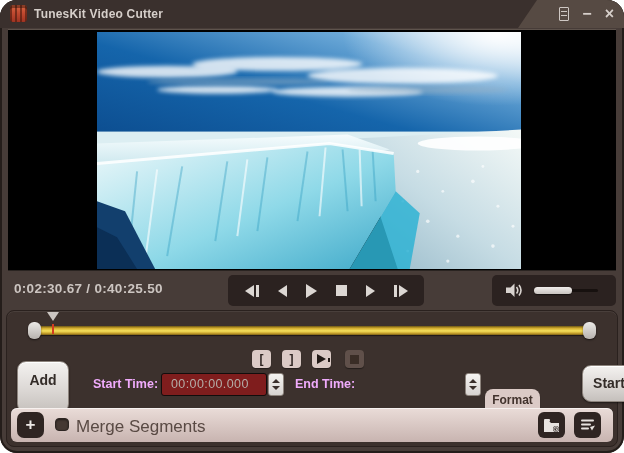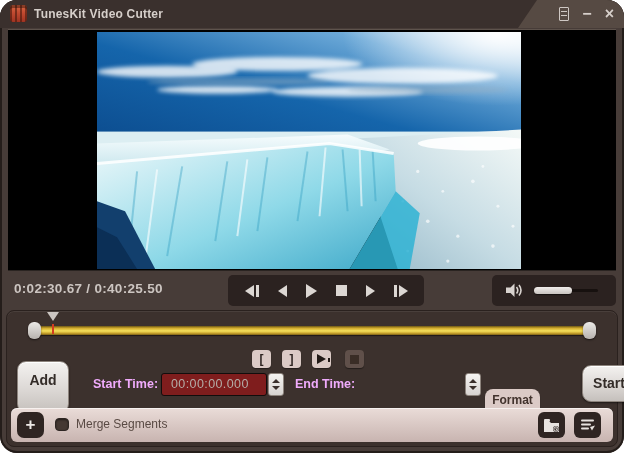--- a/index.html
+++ b/index.html
@@ -80,21 +80,21 @@
   .format-btn{position:absolute;left:478px;top:63px;width:55px;height:32px;border-radius:8px;background:#dbcac6;
     color:#42332d;font-size:12px;font-weight:bold;line-height:22px;text-align:center;cursor:pointer;
     box-shadow:0 1px 1px rgba(0,0,0,.4);margin-top:15px;}
   
   .footer{position:absolute;left:4px;top:97px;width:602px;height:34px;border-radius:6px;
     background:linear-gradient(#eadcd8,#c8b4b0);box-shadow:inset 0 1px 0 rgba(255,255,255,.6);}
   .plus-btn{position:absolute;left:6px;top:4px;width:27px;height:26px;border-radius:7px;background:#2f2522;
     color:#ede9e6;font-size:17px;font-weight:bold;text-align:center;line-height:25px;cursor:pointer;}
   .checkbox{position:absolute;left:44px;top:10px;width:14px;height:13px;border-radius:4px;background:#453833;
     border:1px solid #2e2623;box-shadow:inset 0 1px 2px rgba(0,0,0,.5);cursor:pointer;}
-  .merge-label{position:absolute;left:65px;top:9px;font-size:12px;color:#594a44;}
+  .merge-label{position:absolute;left:65px;top:9px;font-size:17px;color:#594a44;}
   .dark-sq-btn{position:absolute;top:4px;width:27px;height:26px;border-radius:6px;background:#2f2522;
     display:flex;align-items:center;justify-content:center;cursor:pointer;}
 </style>
 </head>
 <body>
 
 <div class="window">
 
   <div class="titlebar">
     <div class="titlebar-accent"></div>

